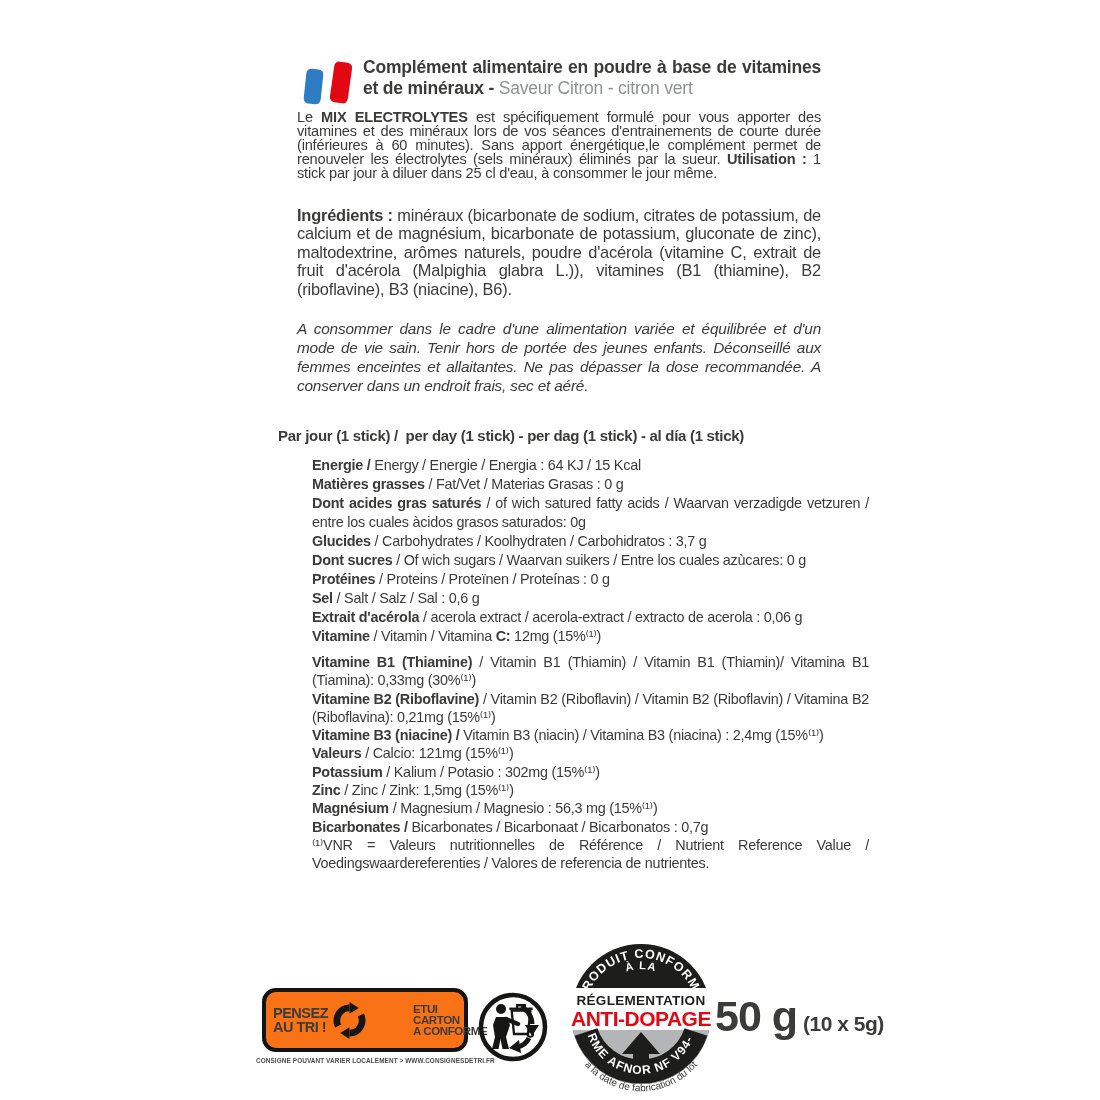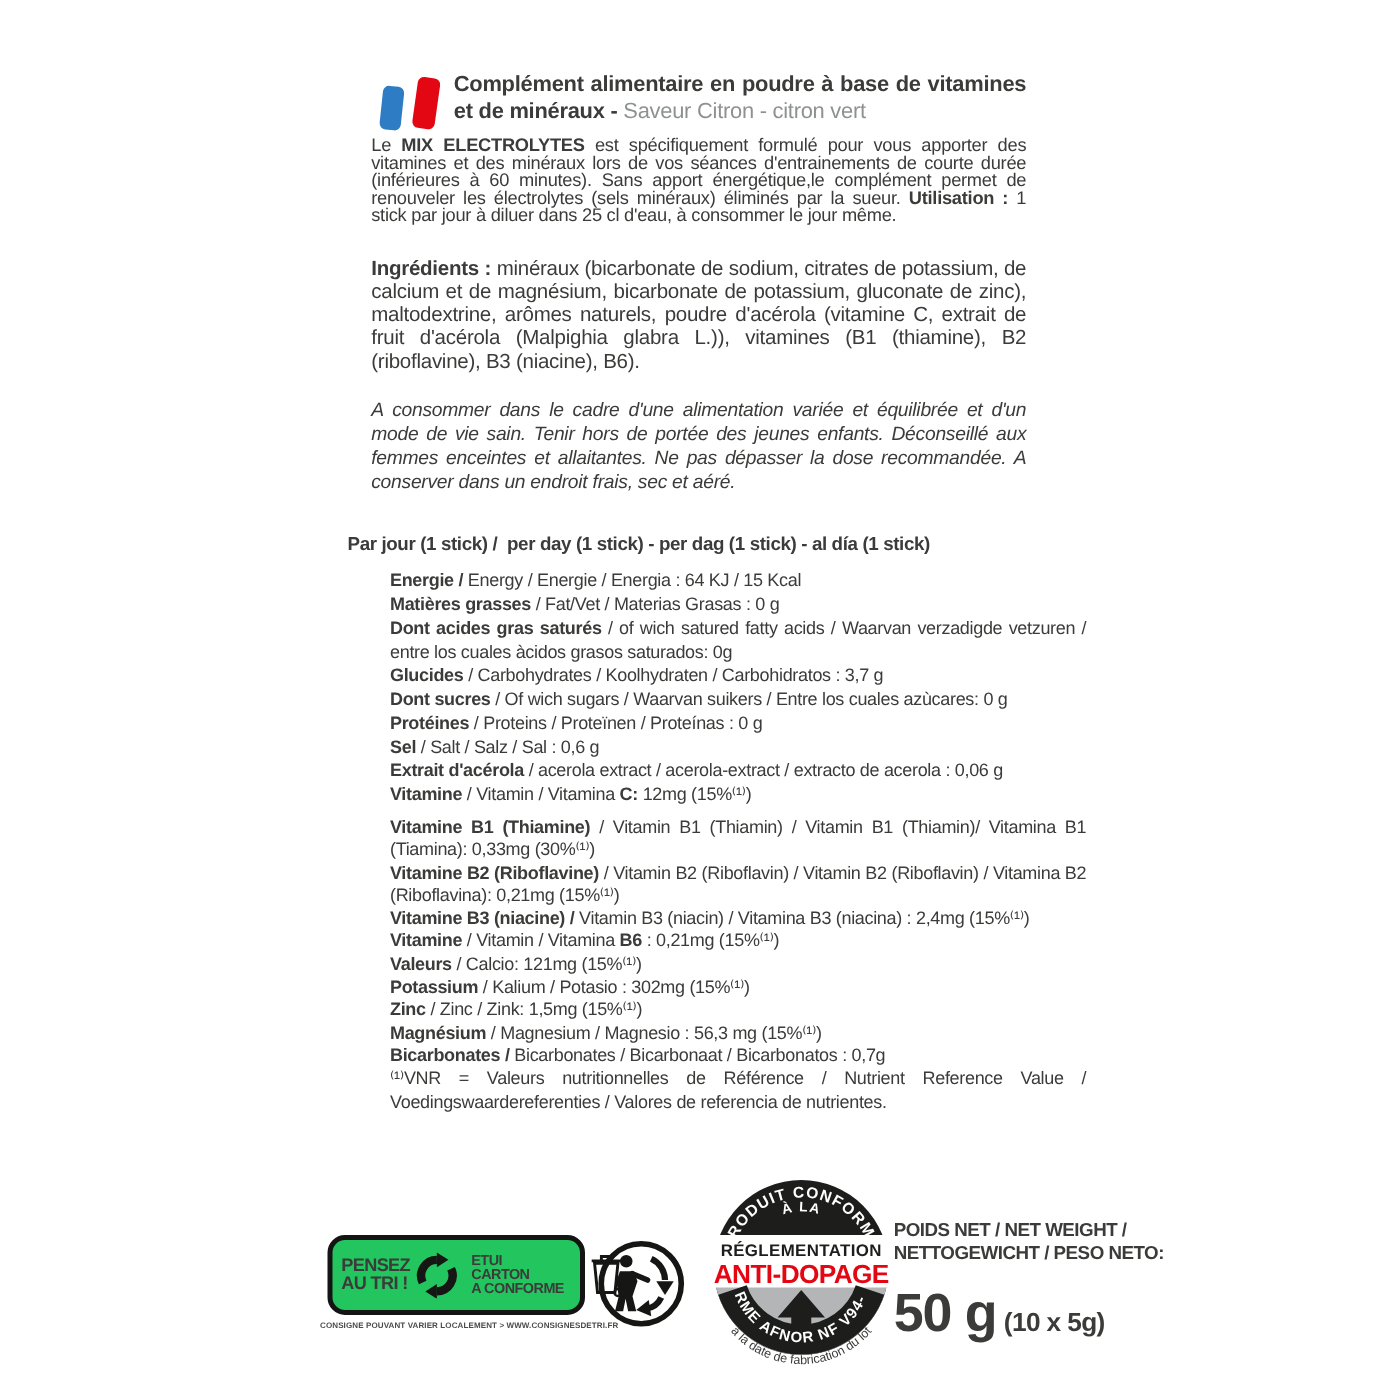--- a/index.html
+++ b/index.html
@@ -17,25 +17,25 @@
   .intro{top:111px;font-size:14.6px;line-height:13.9px;}
   .ingredients{top:206px;font-size:16.4px;line-height:18.4px;}
   .warning{top:319px;font-size:15.4px;line-height:19px;font-style:italic;}
   
   .serving{position:absolute;left:278px;top:427px;width:560px;font-size:15px;font-weight:700;white-space:pre-wrap;letter-spacing:-0.3px;}
   .nutrition{position:absolute;left:280px;top:456px;width:557px;font-size:14.4px;line-height:19px;letter-spacing:-0.25px;margin-left:32px;}
   .vitamins{margin-top:7px;line-height:18.3px;}
   .nrow{text-align:justify;}
   .footnote{text-align:justify;}
   
-  .sortbox{position:absolute;left:262px;top:988px;width:198px;height:56px;border:4px solid #141414;border-radius:14px;display:flex;background:#22c55e;}
+  .sortbox{position:absolute;left:262px;top:988px;width:198px;height:56px;border:4px solid #141414;border-radius:14px;display:flex;background:#f97316;}
   .sortbox .cell{display:flex;align-items:center;}
   .sortbox .cell1{flex:1.18;padding:2px 3px 2px 7px;gap:3px;}
   .sortbox .divider{width:4px;background:#141414;}
-  .sortbox .cell2{flex:1;padding:2px 4px 2px 6px;gap:20px;}
+  .sortbox .cell2{flex:1;padding:2px 4px 2px 6px;gap:20px;margin-left:36px;}
   .pensez{font-weight:700;font-size:14.5px;line-height:14px;letter-spacing:-0.5px;white-space:nowrap;}
   .etui{font-weight:700;font-size:11.5px;line-height:11px;letter-spacing:-0.4px;white-space:nowrap;}
   .sortnote{position:absolute;left:256px;top:1057px;width:212px;font-size:6.4px;letter-spacing:0.1px;color:#4a4a49;white-space:nowrap;font-weight:700;}
   .triman{position:absolute;left:477px;top:991px;}
   .badge{position:absolute;left:566px;top:942px;}
   .weight{position:absolute;left:715px;top:976px;width:180px;}
   .weight .wl{font-weight:700;font-size:15px;line-height:17.5px;letter-spacing:-0.4px;white-space:nowrap;}
   .weight .wv{margin-top:16px;display:flex;align-items:baseline;gap:6px;}
   .weight .big{font-weight:700;font-size:43px;letter-spacing:-1px;}
   .weight .pack{font-weight:700;font-size:21px;letter-spacing:-0.5px;}
@@ -68,21 +68,20 @@
         <div class="nrow"><span class="b">Protéines</span><span> / Proteins / Proteïnen / Proteínas : 0 g</span></div>
         <div class="nrow"><span class="b">Sel</span><span> / Salt / Salz / Sal : 0,6 g</span></div>
         <div class="nrow"><span class="b">Extrait d'acérola</span><span> / acerola extract / acerola-extract / extracto de acerola : 0,06 g</span></div>
         <div class="nrow"><span class="b">Vitamine</span><span> / Vitamin / Vitamina </span><span class="b">C:</span><span> 12mg (15%⁽¹⁾)</span></div>
       </div>
     <div class="vitamins">
       <div>
           <div class="nrow"><span class="b">Vitamine B1 (Thiamine)</span><span> / Vitamin B1 (Thiamin) / Vitamin B1 (Thiamin)/ Vitamina B1 (Tiamina): 0,33mg (30%⁽¹⁾)</span></div>
           <div class="nrow"><span class="b">Vitamine B2 (Riboflavine)</span><span> / Vitamin B2 (Riboflavin) / Vitamin B2 (Riboflavin) / Vitamina B2 (Riboflavina): 0,21mg (15%⁽¹⁾)</span></div>
           <div class="nrow"><span class="b">Vitamine B3 (niacine) /</span><span> Vitamin B3 (niacin) / Vitamina B3 (niacina) : 2,4mg (15%⁽¹⁾)</span></div>
-          <div class="nrow"><span class="b">Vitamine</span><span> / Vitamin / Vitamina </span><span class="b">B6</span><span> : 0,21mg (15%⁽¹⁾)</span></div>
           <div class="nrow"><span class="b">Valeurs</span><span> / Calcio: 121mg (15%⁽¹⁾)</span></div>
           <div class="nrow"><span class="b">Potassium</span><span> / Kalium / Potasio : 302mg (15%⁽¹⁾)</span></div>
           <div class="nrow"><span class="b">Zinc</span><span> / Zinc / Zink: 1,5mg (15%⁽¹⁾)</span></div>
           <div class="nrow"><span class="b">Magnésium</span><span> / Magnesium / Magnesio : 56,3 mg (15%⁽¹⁾)</span></div>
           <div class="nrow"><span class="b">Bicarbonates /</span><span> Bicarbonates / Bicarbonaat / Bicarbonatos : 0,7g</span></div>
         </div>
       <div class="footnote">⁽¹⁾VNR = Valeurs nutritionnelles de Référence / Nutrient Reference Value / Voedingswaardereferenties / Valores de referencia de nutrientes.</div>
     </div>
   </div>
 
@@ -155,23 +154,19 @@
     <text x="75" y="84" text-anchor="middle" font-family="Liberation Sans, DejaVu Sans, sans-serif" font-size="21" font-weight="700" fill="#e30613" letter-spacing="-0.5">ANTI-DOPAGE</text>
     <text font-family="Liberation Sans, DejaVu Sans, sans-serif" font-size="12" font-weight="700" fill="#ffffff" letter-spacing="1">
       <textPath href="#arcBot" startOffset="50%" text-anchor="middle">NORME AFNOR NF V94-001</textPath>
     </text>
     <text font-family="Liberation Sans, DejaVu Sans, sans-serif" font-size="10" fill="#3b3b3a">
       <textPath href="#arcSub" startOffset="50%" text-anchor="middle">à la date de fabrication du lot</textPath>
     </text>
   </svg>
 
   <div class="weight">
-    <div class="wl">
-      <div>POIDS NET / NET WEIGHT /</div>
-      <div>NETTOGEWICHT / PESO NETO:</div>
-    </div>
     <div class="wv">
       <span class="big">50 g</span>
       <span class="pack">(10 x 5g)</span>
     </div>
   </div>
 
 </div>
 
 </body></html>

